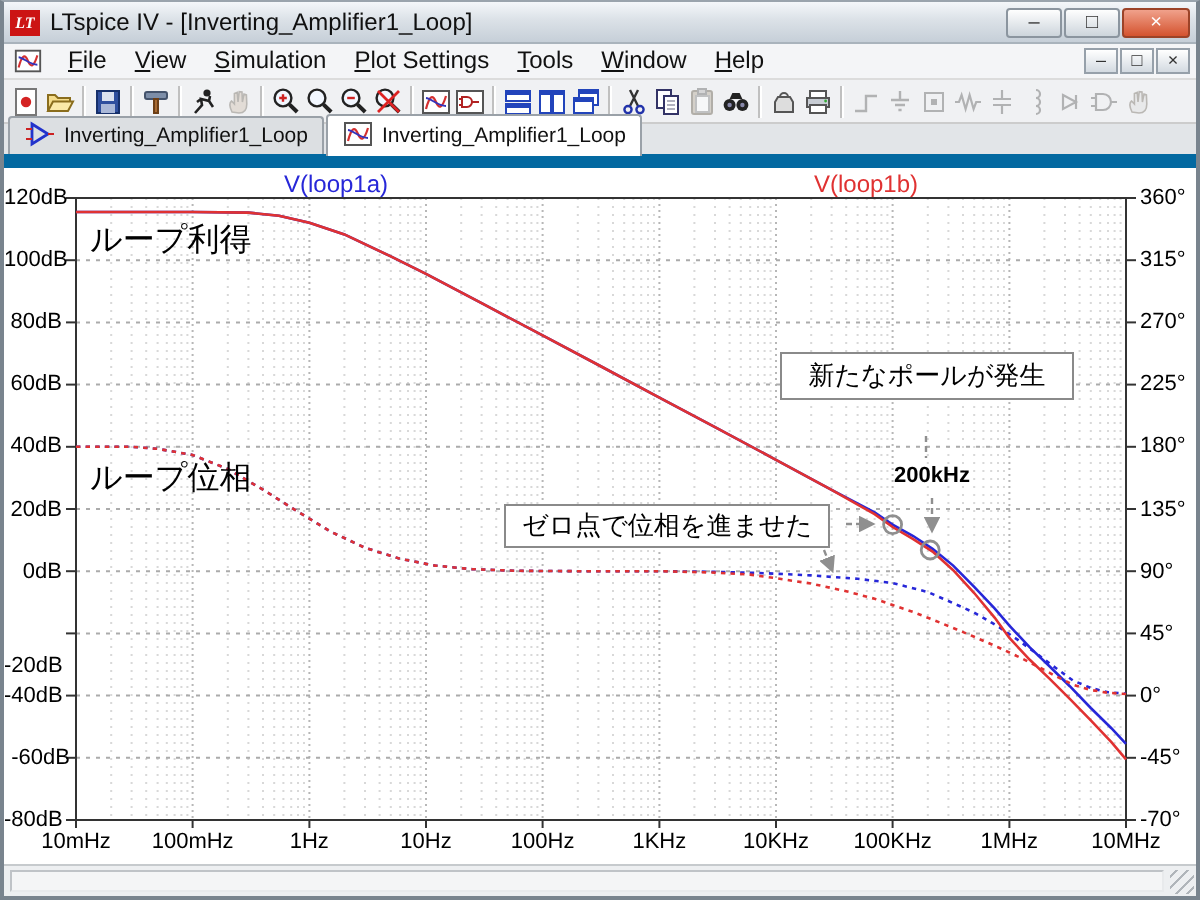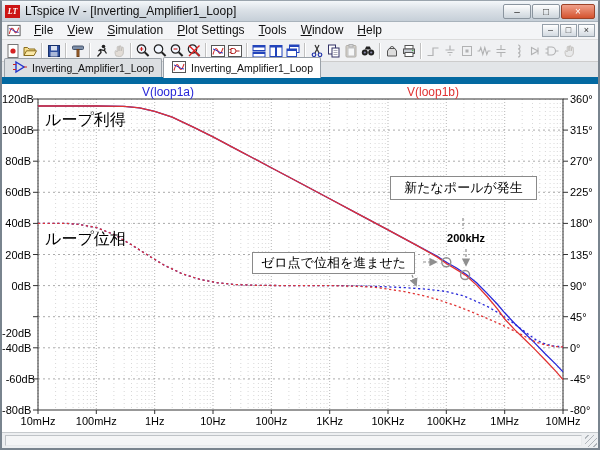--- a/index.html
+++ b/index.html
@@ -494,21 +494,21 @@
       <div class="axis-lab" style="left: 568px; top: 9px;">360°</div>
       <div class="axis-lab" style="left: 568px; top: 40.1px;">315°</div>
       <div class="axis-lab" style="left: 568px; top: 71.2px;">270°</div>
       <div class="axis-lab" style="left: 568px; top: 102.3px;">225°</div>
       <div class="axis-lab" style="left: 568px; top: 133.4px;">180°</div>
       <div class="axis-lab" style="left: 568px; top: 164.5px;">135°</div>
       <div class="axis-lab" style="left: 568px; top: 195.6px;">90°</div>
       <div class="axis-lab" style="left: 568px; top: 226.7px;">45°</div>
       <div class="axis-lab" style="left: 568px; top: 257.8px;">0°</div>
       <div class="axis-lab" style="left: 568px; top: 288.9px;">-45°</div>
-      <div class="axis-lab" style="left: 568px; top: 320px;">-80°</div>
+      <div class="axis-lab" style="left: 568px; top: 320px;">-70°</div>
       <div class="axis-lab" style="left: 10px; width: 52px; text-align: center; top: 331px;">10mHz</div>
       <div class="axis-lab" style="left: 68.3333px; width: 52px; text-align: center; top: 331px;">100mHz</div>
       <div class="axis-lab" style="left: 126.667px; width: 52px; text-align: center; top: 331px;">1Hz</div>
       <div class="axis-lab" style="left: 185px; width: 52px; text-align: center; top: 331px;">10Hz</div>
       <div class="axis-lab" style="left: 243.333px; width: 52px; text-align: center; top: 331px;">100Hz</div>
       <div class="axis-lab" style="left: 301.667px; width: 52px; text-align: center; top: 331px;">1KHz</div>
       <div class="axis-lab" style="left: 360px; width: 52px; text-align: center; top: 331px;">10KHz</div>
       <div class="axis-lab" style="left: 418.333px; width: 52px; text-align: center; top: 331px;">100KHz</div>
       <div class="axis-lab" style="left: 476.667px; width: 52px; text-align: center; top: 331px;">1MHz</div>
       <div class="axis-lab" style="left: 535px; width: 52px; text-align: center; top: 331px;">10MHz</div>

